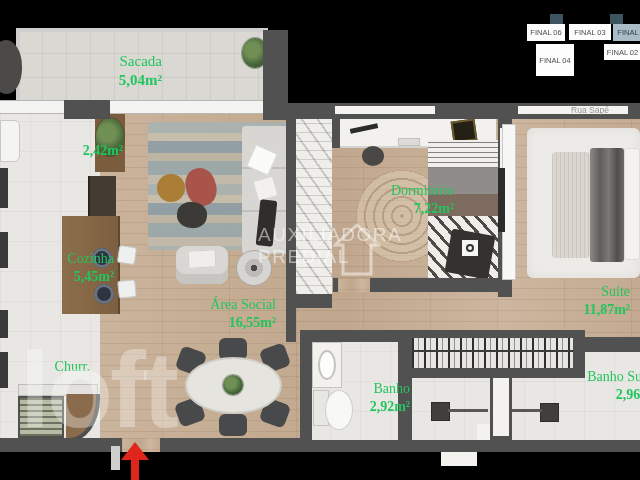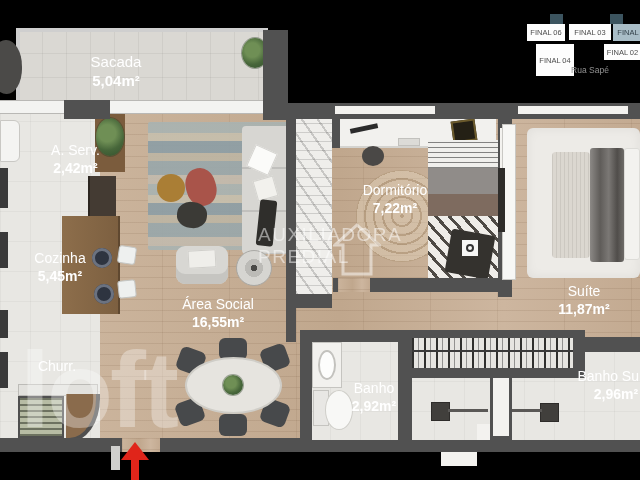--- a/index.html
+++ b/index.html
@@ -17,41 +17,41 @@
   .tileb{position:absolute;background-color:#dad8d3;z-index:1;
     background-image:
       repeating-linear-gradient(0deg, rgba(0,0,0,.05) 0 1px, transparent 1px 24px),
       repeating-linear-gradient(90deg, rgba(0,0,0,.05) 0 1px, transparent 1px 24px);}
   .tilew{position:absolute;background-color:#e8e7e3;z-index:1;
     background-image:
       repeating-linear-gradient(0deg, rgba(0,0,0,.035) 0 1px, transparent 1px 30px),
       repeating-linear-gradient(90deg, rgba(0,0,0,.035) 0 1px, transparent 1px 30px);}
   .sill{position:absolute;background:#f3f3f1;border-top:1px solid #b9b8b5;border-bottom:1px solid #b9b8b5;z-index:9;}
   
-  .label{position:absolute;text-align:center;color:#ffffff;font-size:14px;line-height:1.28;z-index:30;}
+  .label{position:absolute;text-align:right;color:#22c55e;font-size:14px;line-height:1.28;z-index:30;font-family:Liberation Serif, serif;}
   .label .rarea{font-weight:bold;}
   
   .f{position:absolute;z-index:4;}
   .rug-liv{background:repeating-linear-gradient(180deg,#a9b3b1 0 11px,#c6bfad 11px 19px,#8d9ea5 19px 31px,#bdb5a3 31px 39px,#99a7aa 39px 53px,#c2baad 53px 62px);opacity:.92;border-radius:2px;}
   .closet-shelves{background-color:#efeeeb;background-image:
       repeating-linear-gradient(180deg, rgba(0,0,0,.14) 0 1px, transparent 1px 9px),
       repeating-linear-gradient(55deg, rgba(60,60,60,.22) 0 2px, transparent 2px 13px);}
   .rod{background-color:#e6e5e1;background-image:
       linear-gradient(180deg, transparent 0 12px, #3a3a3a 12px 14px, transparent 14px),
       repeating-linear-gradient(90deg,#30302e 0 2px,transparent 2px 6px, rgba(90,90,90,.6) 6px 7px, transparent 7px 12px);}
   .grill{background-color:#b7bca4;background-image:repeating-linear-gradient(0deg,#6d7260 0 2px,transparent 2px 6px);border:2px solid #4f4f4f;box-sizing:border-box;}
   .plant{border-radius:50%;background:radial-gradient(circle at 40% 40%, #6f8f55 0 30%, #47663a 60%, #32502c 100%);box-shadow:0 0 0 1px rgba(40,60,35,.4);}
   
   .wm{position:absolute;color:rgba(255,255,255,.5);z-index:40;letter-spacing:1.5px;font-size:19px;}
   .loft{position:absolute;color:rgba(255,255,255,.33);font-size:108px;font-weight:600;letter-spacing:-3px;z-index:40;line-height:1;}
   
   .unit{position:absolute;background:#fdfdfd;color:#4c4c4c;font-size:7.5px;display:flex;align-items:center;justify-content:center;z-index:60;white-space:nowrap;}
   .unit.hl{background:#a9bdc7;color:#33414a;}
   .teal{position:absolute;background:#3c545f;z-index:60;}
-  .street{position:absolute;color:#929292;font-size:8.5px;text-align:center;z-index:60;}
+  .street{position:absolute;color:#929292;font-size:8.5px;text-align:center;z-index:60;margin-top:40px;}
   
   .arr-head{position:absolute;width:0;height:0;border-left:14px solid transparent;border-right:14px solid transparent;border-bottom:18px solid #e0251a;z-index:45;}
   .arr-stem{position:absolute;background:#e0251a;z-index:45;}
 </style>
 </head>
 <body>
 
 <div id="stage">
 
   <div class="tileb" style="left:18px;top:30px;width:248px;height:72px"></div>
@@ -175,21 +175,20 @@
   <div class="f" style="left:431px;top:402px;width:17px;height:17px;background:#413f3c;border:1px solid #2e2c2a;z-index:5"></div>
   <div class="f" style="left:448px;top:409px;width:40px;height:3px;background:#5a5856;z-index:5"></div>
   <div class="f" style="left:540px;top:403px;width:17px;height:17px;background:#413f3c;border:1px solid #2e2c2a;z-index:5"></div>
   <div class="f" style="left:502px;top:409px;width:40px;height:3px;background:#5a5856;z-index:5"></div>
 
   <div class="label" style="left:70px;top:52px;width:92px;font-size:15px">
     <div class="rname">Sacada</div>
     <div class="rarea">5,04m²</div>
   </div>
   <div class="label" style="left:28px;top:142px;width:95px">
-    <div class="rname">A. Serv.</div>
     <div class="rarea">2,42m²</div>
   </div>
   <div class="label" style="left:6px;top:250px;width:108px">
     <div class="rname">Cozinha</div>
     <div class="rarea">5,45m²</div>
   </div>
   <div class="label" style="left:24px;top:358px;width:66px">
     <div class="rname">Churr.</div>
   </div>
   <div class="label" style="left:160px;top:296px;width:116px">

